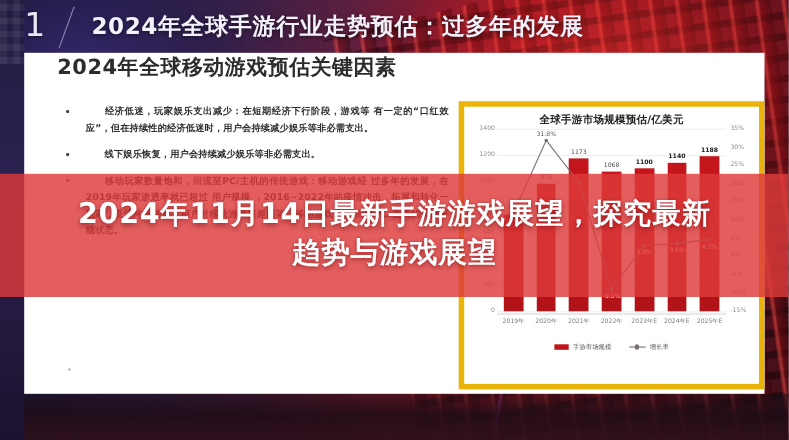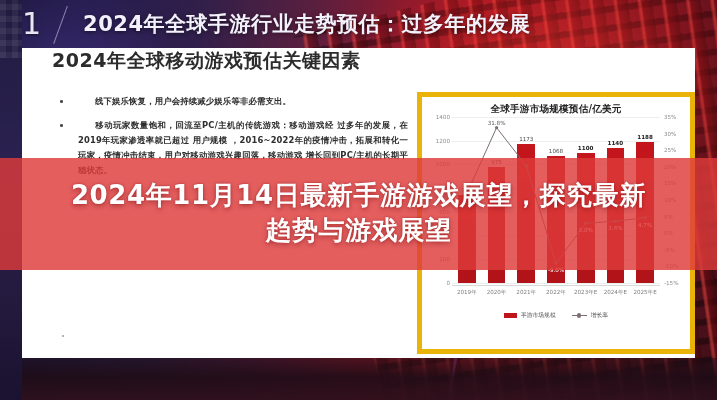--- a/index.html
+++ b/index.html
@@ -365,20 +365,21 @@
   <div class="slide-header">
     <span class="slide-num">1</span>
     <span class="slide-slash"></span>
     <span class="slide-title">2024年全球手游行业走势预估：过多年的发展</span>
   </div>
 
   <div class="card">
     <div class="card-title">2024年全球移动游戏预估关键因素</div>
 
     <div class="bullets">
+      <div class="bullet b-strong"><span class="indent"></span><span>经济低迷，玩家娱乐支出减少：在短期经济下行阶段，游戏等  有一定的“口红效应”，但在持续性的经济低迷时，用户会持续减少娱乐等非必需支出。</span></div>
       <div class="bullet b-strong"><span class="indent"></span><span>线下娱乐恢复，用户会持续减少娱乐等非必需支出。</span></div>
       <div class="bullet b-strong"><span class="indent"></span><span>移动玩家数量饱和，回流至PC/主机的传统游戏：移动游戏经  过多年的发展，在2019年玩家渗透率就已超过   用户规模  ，2016~2022年的疫情冲击，拓展和转化一  玩家，疫情冲击结束，用户对移动游戏兴趣回落，移动游戏  增长回到PC/主机的长期平稳状态。</span></div>
     </div>
 
     <div class="stray-dot"></div>
 
     <div class="chart-panel">
       <div class="chart-title">全球手游市场规模预估/亿美元</div>
 
       <div class="plot">

